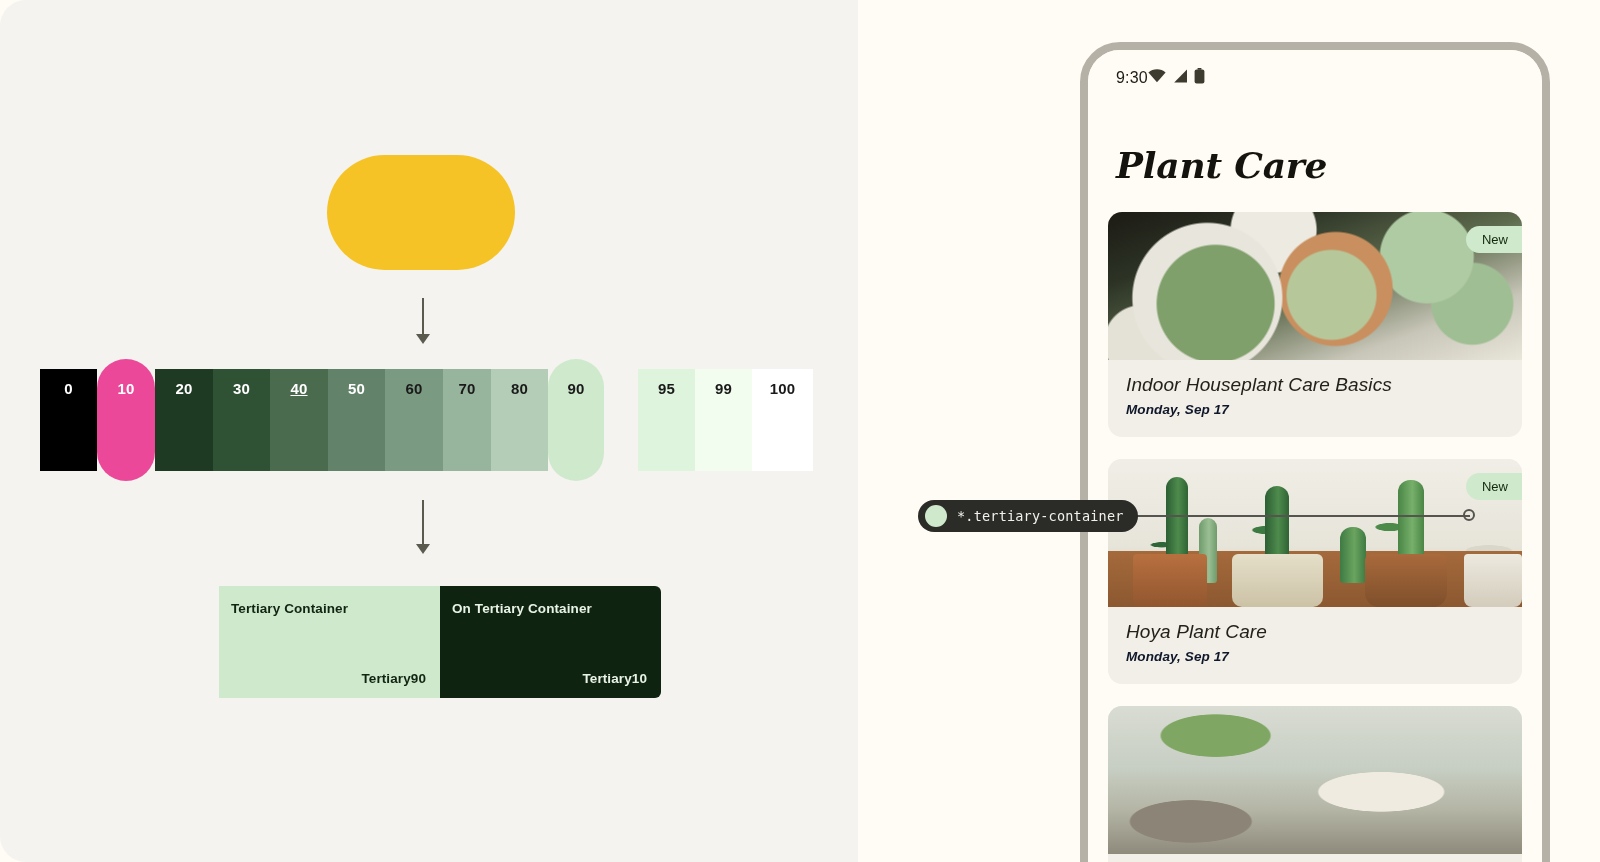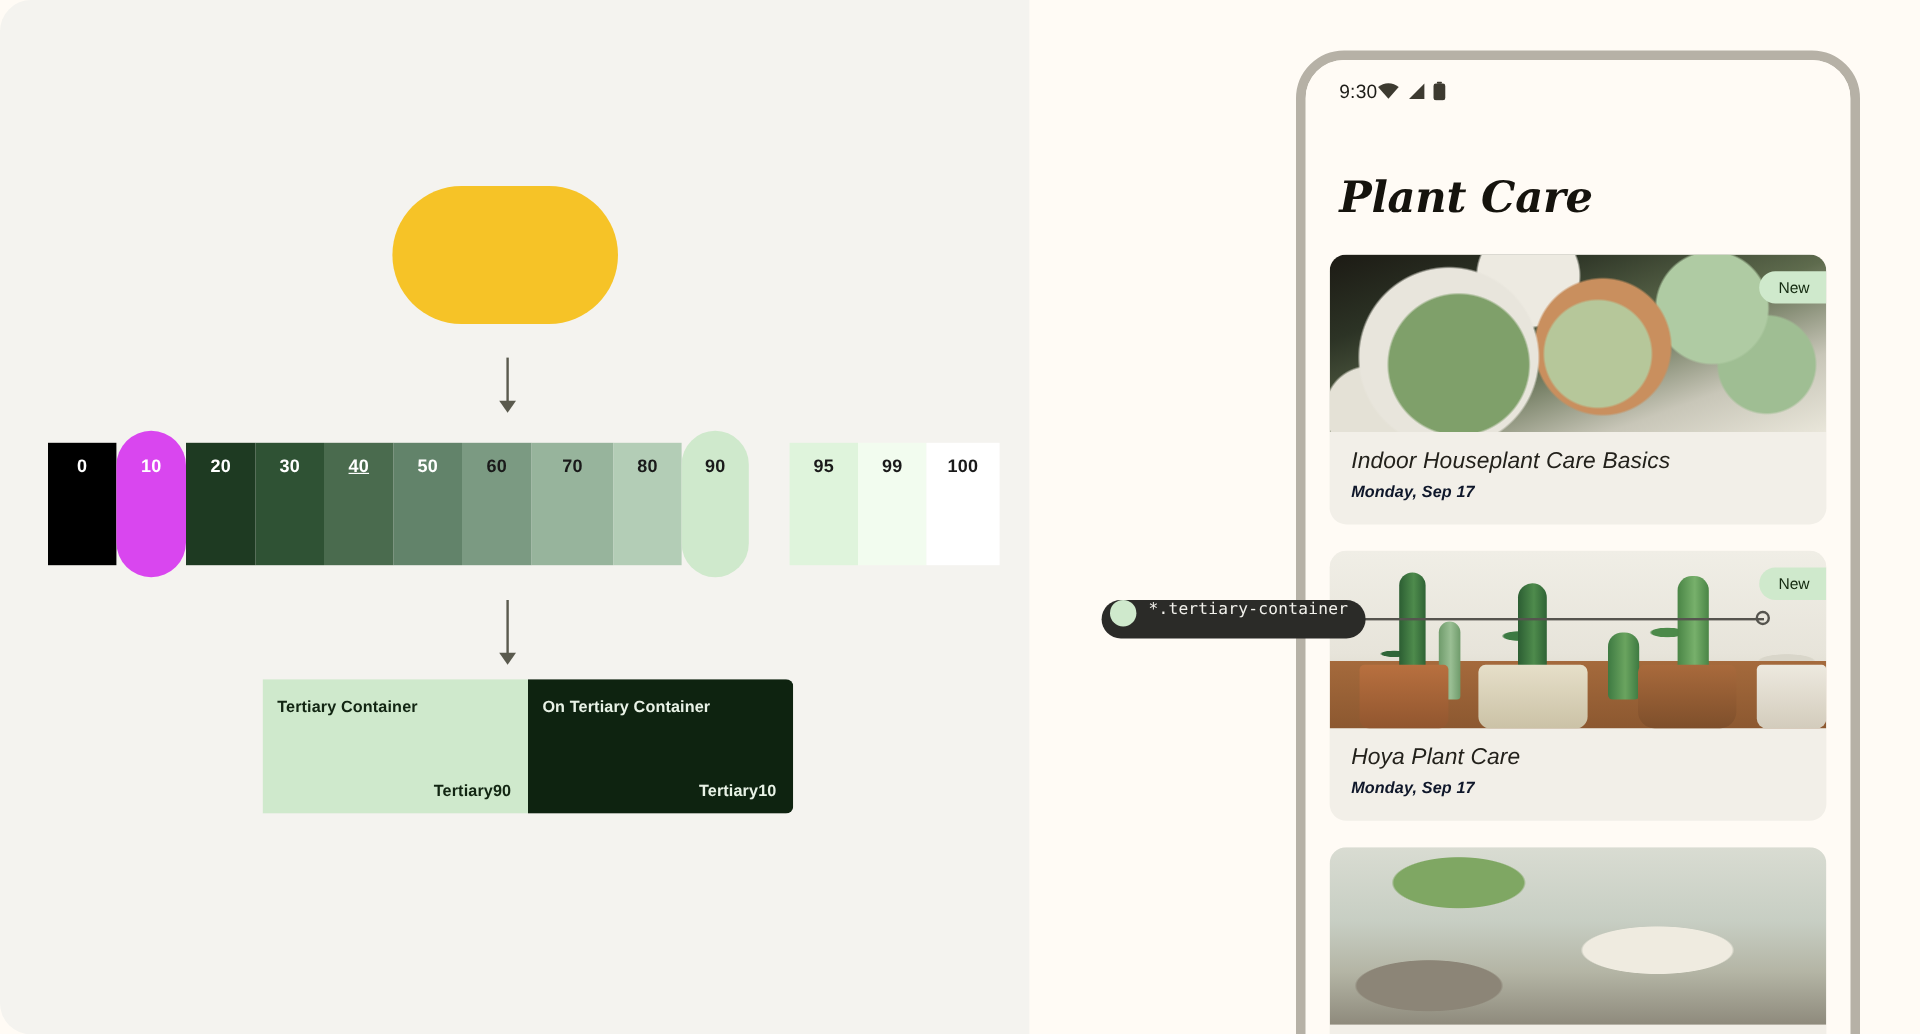--- a/index.html
+++ b/index.html
@@ -89,21 +89,21 @@
   .tone.pill {
     height: 122px;
     margin-top: -10px;
     border-radius: 40px;
   }
   .tone.pill .tone-label { margin-top: 22px; }
 
   
   .role-pair {
     position: absolute;
-    left: 207px; top: 566px;
+    left: 207px; top: 586px;
     width: 454px; height: 112px;
     display: flex;
     border-radius: 6px;
     overflow: hidden;
     padding-left: 12px;
   }
   .role-box {
     flex: 1 1 50%;
     position: relative;
     padding: 15px 14px 12px 12px;
@@ -269,21 +269,21 @@
       radial-gradient(ellipse at 20% 78%, #8C8577 0 60px, transparent 62px),
       linear-gradient(180deg, #D9DCD2 0%, #C7CEC3 42%, #B4B5A5 70%, #8E8A7C 100%);
   }
 
   
   .callout {
     position: absolute;
     left: 918px; top: 500px;
     height: 32px;
     display: flex;
-    align-items: flex-start;
+    align-items: center;
     gap: 10px;
     padding: 0 14px 0 7px;
     background: #2B2B28;
     border-radius: 18px;
     z-index: 40;
   }
   .callout-swatch {
     width: 22px; height: 22px;
     border-radius: 50%;
     background: #CFE9CC;
@@ -324,39 +324,39 @@
 
     <div class="arrow" id="arrow-1">
       <div class="shaft"></div>
         <div class="head"></div>
     </div>
 
     <div class="palette" id="palette">
         <div class="tone" style="width: 57px; background: rgb(0, 0, 0);">
           <div class="tone-label" style="color: rgb(255, 255, 255);">0</div>
         </div>
-        <div class="tone pill" style="width: 58px; background: #d946ef;">
+        <div class="tone pill" style="width: 58px; background: #ec4899;">
           <div class="tone-label" style="color: rgb(255, 255, 255);">10</div>
         </div>
         <div class="tone" style="width: 58px; background: rgb(30, 58, 34);">
           <div class="tone-label" style="color: rgb(255, 255, 255);">20</div>
         </div>
         <div class="tone" style="width: 57px; background: rgb(47, 82, 52);">
           <div class="tone-label" style="color: rgb(255, 255, 255);">30</div>
         </div>
         <div class="tone" style="width: 58px; background: rgb(74, 107, 78);">
           <div class="tone-label" style="color: rgb(255, 255, 255); text-decoration: underline;">40</div>
         </div>
         <div class="tone" style="width: 57px; background: rgb(98, 131, 106);">
           <div class="tone-label" style="color: rgb(255, 255, 255);">50</div>
         </div>
         <div class="tone" style="width: 58px; background: rgb(123, 154, 130);">
           <div class="tone-label" style="color: rgb(26, 26, 26);">60</div>
         </div>
-        <div class="tone" style="width: 68px; background: rgb(151, 180, 156);">
+        <div class="tone" style="width: 48px; background: rgb(151, 180, 156);">
           <div class="tone-label" style="color: rgb(26, 26, 26);">70</div>
         </div>
         <div class="tone" style="width: 57px; background: rgb(179, 205, 182);">
           <div class="tone-label" style="color: rgb(26, 26, 26);">80</div>
         </div>
         <div class="tone pill" style="width: 56px; background: rgb(207, 233, 204);">
           <div class="tone-label" style="color: rgb(26, 26, 26);">90</div>
         </div>
         <div class="tone" style="width: 57px; background: rgb(223, 244, 220); margin-left: 34px;">
           <div class="tone-label" style="color: rgb(26, 26, 26);">95</div>

